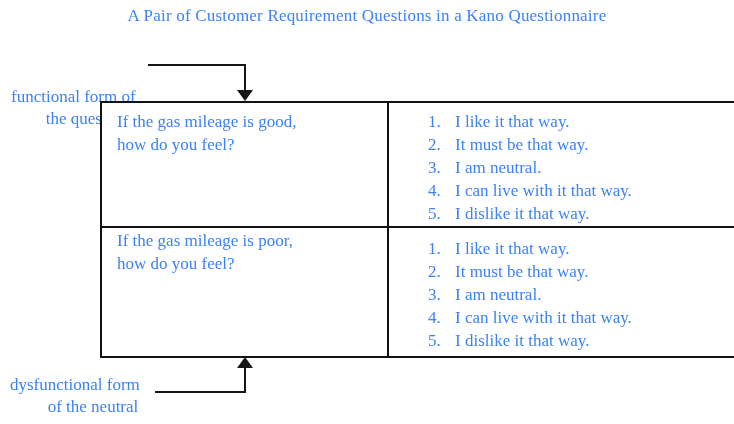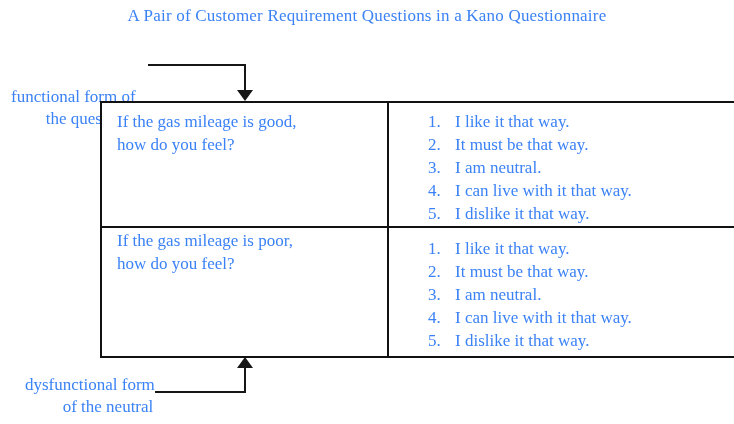--- a/index.html
+++ b/index.html
@@ -12,21 +12,21 @@
     overflow:hidden;
   }
   .title{
     position:absolute;top:6px;left:0;width:100%;
     text-align:center;font-size:17px;letter-spacing:0.2px;
   }
   
   .label{position:absolute;font-size:17px;line-height:22px;white-space:nowrap;}
   .label-func{left:11px;top:46px;width:152px;margin-top:40px;}
   .label-func .l2{text-align:center;}
-  .label-dysf{left:25px;top:374px;width:166px;}
+  .label-dysf{left:10px;top:374px;width:166px;}
   .label-dysf .l2{text-align:center;}
   
   .seg{position:absolute;background:#161616;}
   .seg-fh{left:148px;top:64px;width:98px;height:2px;}
   .seg-fv{left:244px;top:64px;width:2px;height:27px;}
   .seg-dh{left:155px;top:391px;width:91px;height:2px;}
   .seg-dv{left:244px;top:367px;width:2px;height:26px;}
   
   .tri{position:absolute;width:0;height:0;}
   .tri-down{

